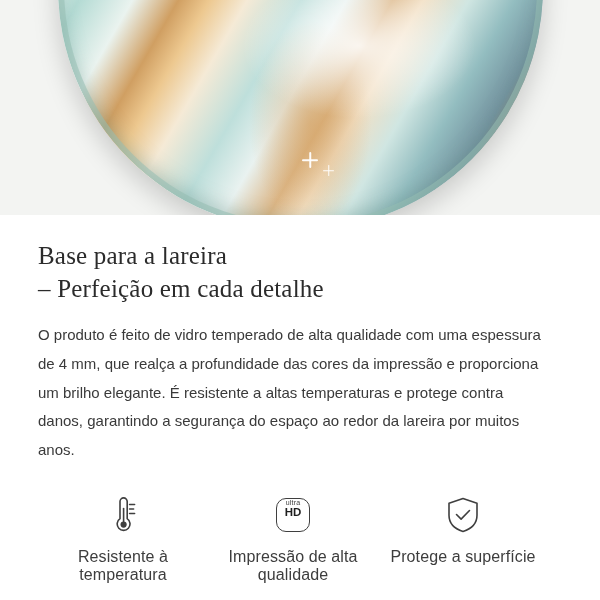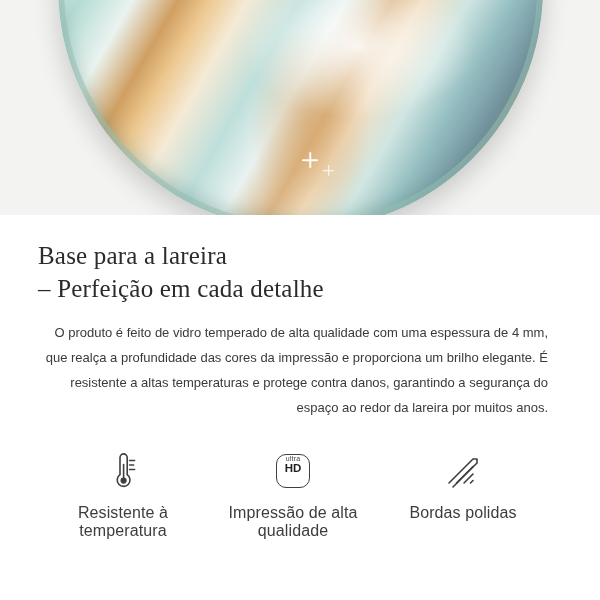--- a/index.html
+++ b/index.html
@@ -129,26 +129,25 @@
     font-size: 25px;
     line-height: 1.32;
     color: #2b2b2b;
     font-weight: 400;
     margin: 0 0 16px 0;
     letter-spacing: 0.2px;
   }
   .headline .line2 { display: block; font-family: Liberation Serif, serif; }
 
   .body-text {
-    font-size: 13px;
+    font-size: 15px;
     line-height: 1.92;
     color: #3a3a3a;
     margin: 0;
     max-width: 530px;
-    text-align: right;
   }
 
   
   .features {
     margin-top: 26px;
     display: grid;
     grid-template-columns: repeat(3, 1fr);
     row-gap: 18px;
   }
   .feature {
@@ -240,20 +239,29 @@
       <div class="feature">
         <div class="feature-icon">
           <div class="uhd-box">
             <span class="uhd-top">ultra</span>
             <span class="uhd-bottom">HD</span>
           </div>
         </div>
         <div class="feature-label">Impressão de alta qualidade</div>
       </div>
 
+      <div class="feature">
+        <div class="feature-icon">
+          <svg width="36" height="40" viewBox="0 0 36 40">
+            <path class="stroke" d="M18 3.5 32 8.2v12.1c0 8.1-5.8 13.6-14 16.2-8.2-2.6-14-8.1-14-16.2V8.2z"></path>
+            <path class="stroke" d="m11.5 19.5 4.6 4.6 8.4-8.6" stroke-width="2.2"></path>
+          </svg>
+        </div>
+        <div class="feature-label">Protege a superfície</div>
+      </div>
 
 
       <div class="feature">
         <div class="feature-icon">
           <svg width="38" height="34" viewBox="0 0 38 34">
             <path class="stroke" d="M5 29 29 5h4v4L9 33"></path>
             <path class="stroke" d="M12.5 29 29 12.5M20 29 29 20M26.5 29 29 26.5"></path>
           </svg>
         </div>
         <div class="feature-label">Bordas polidas</div>

